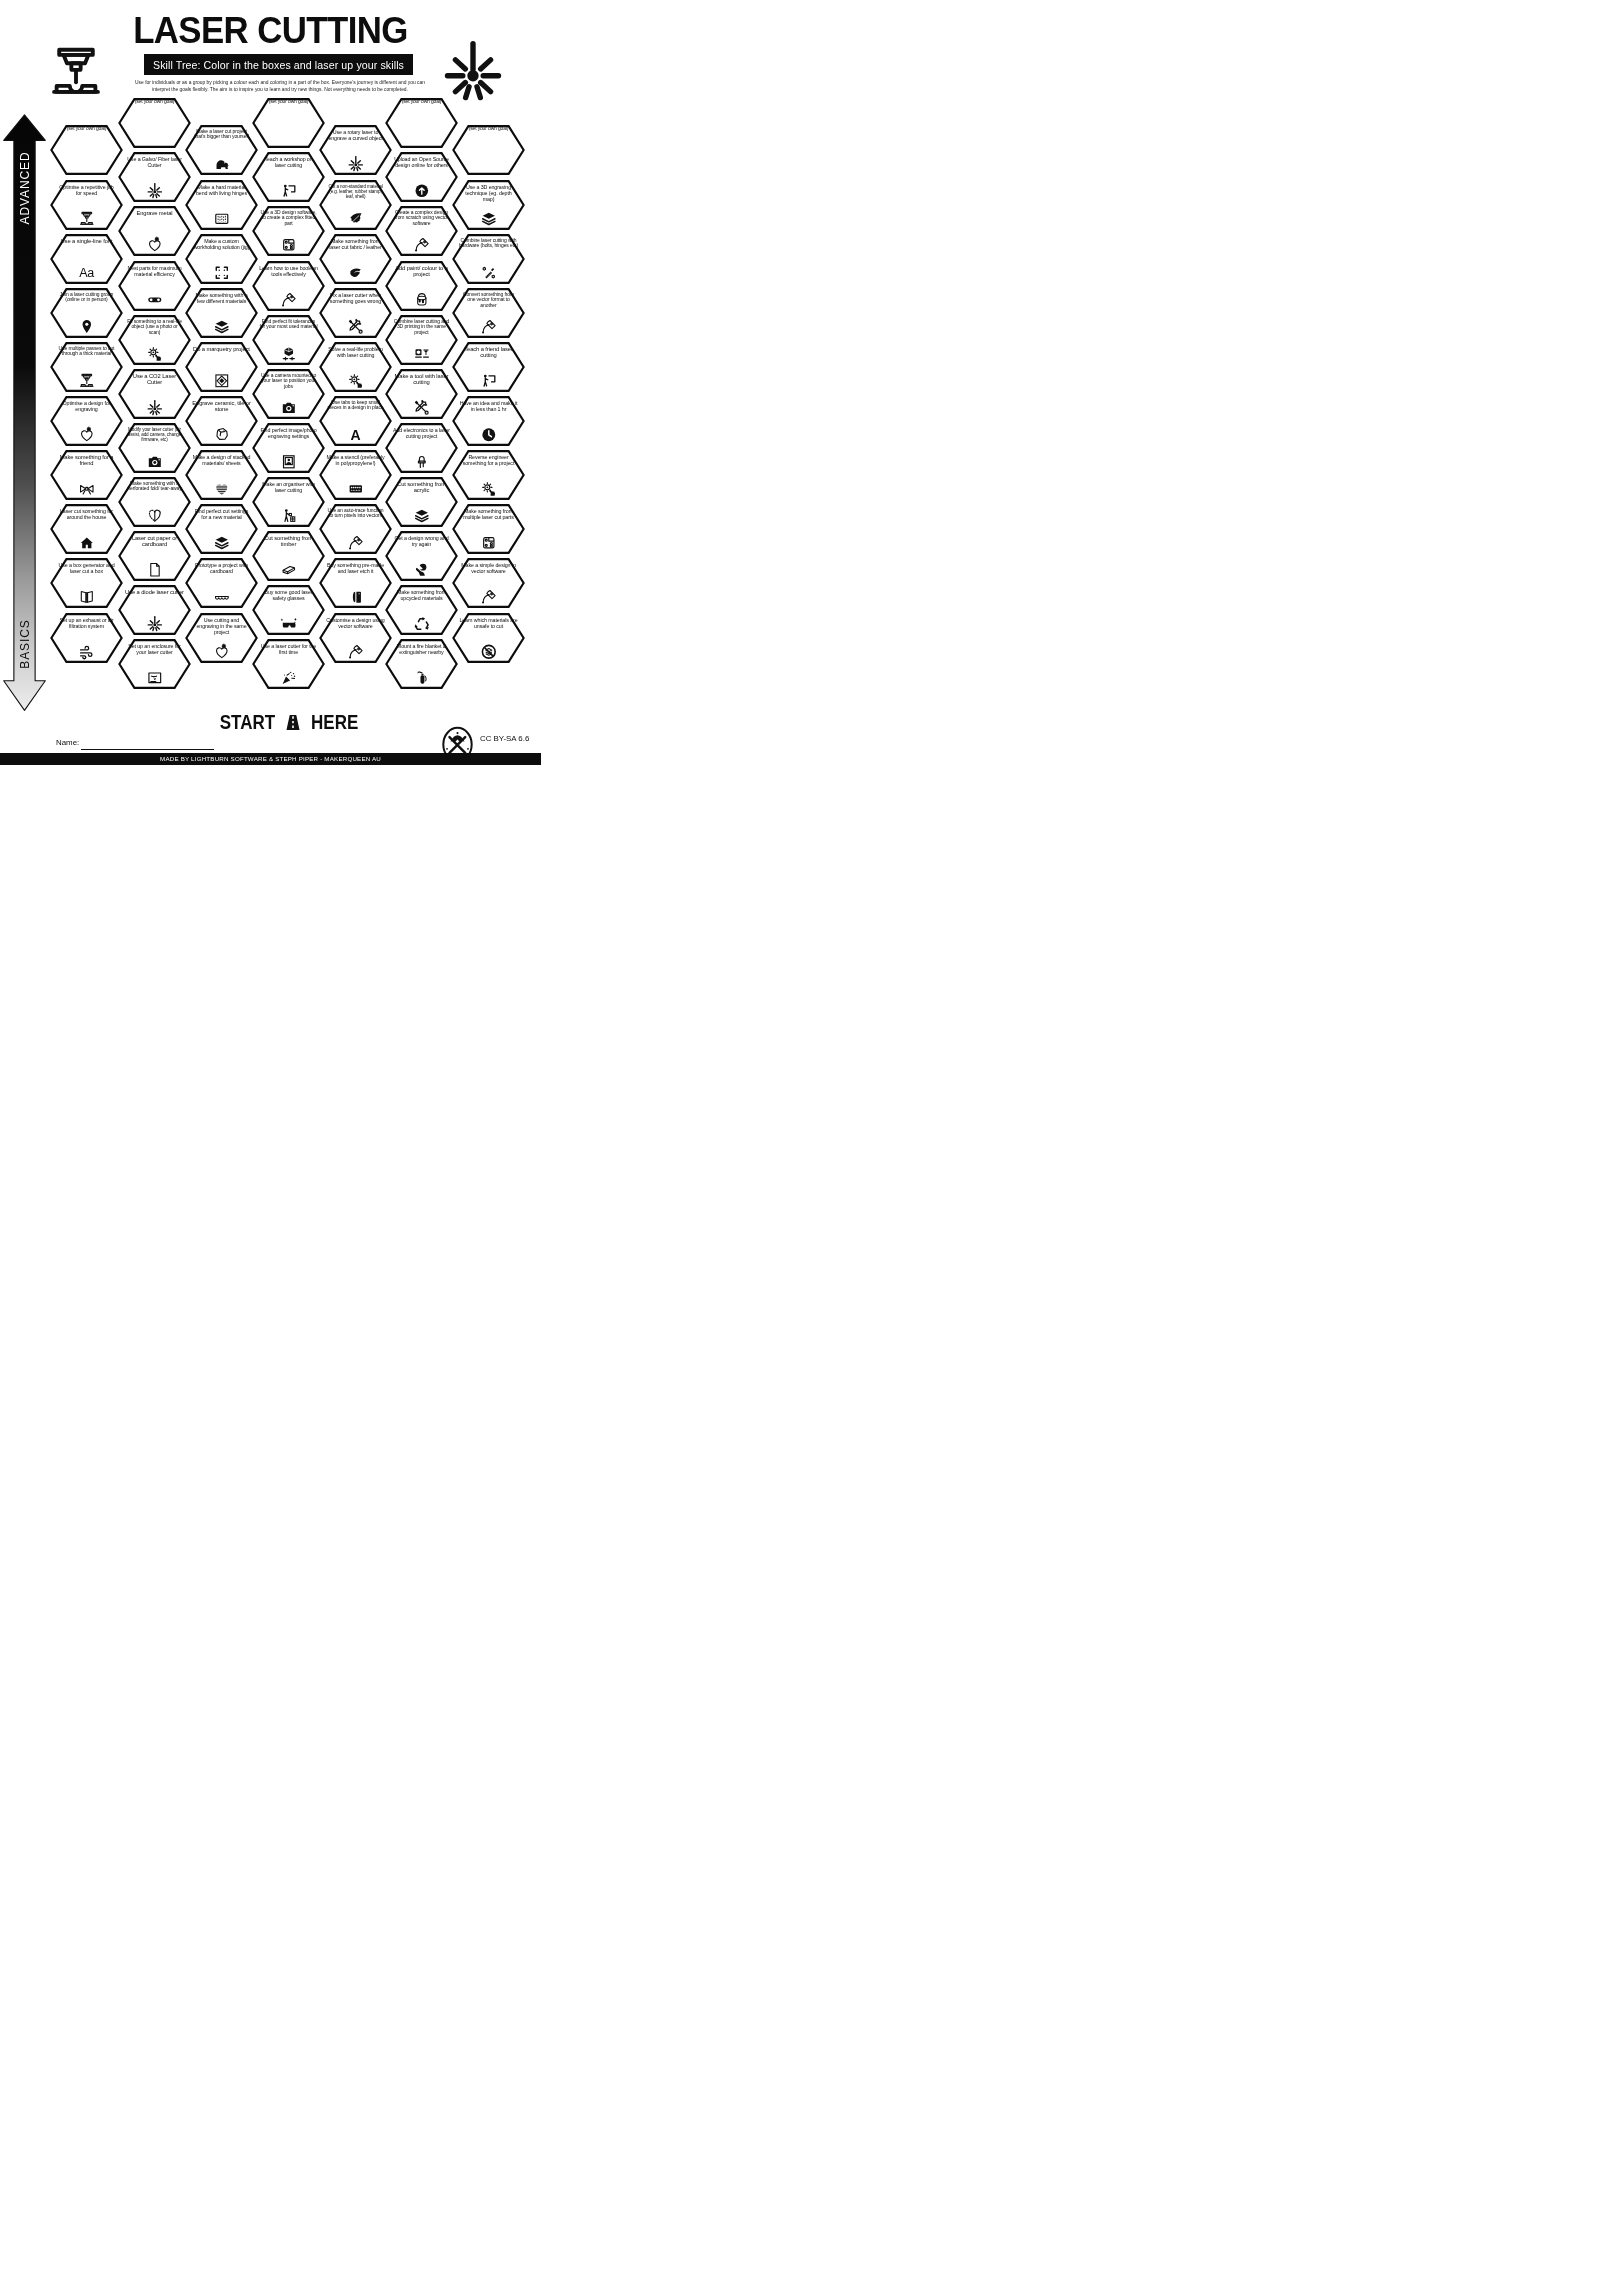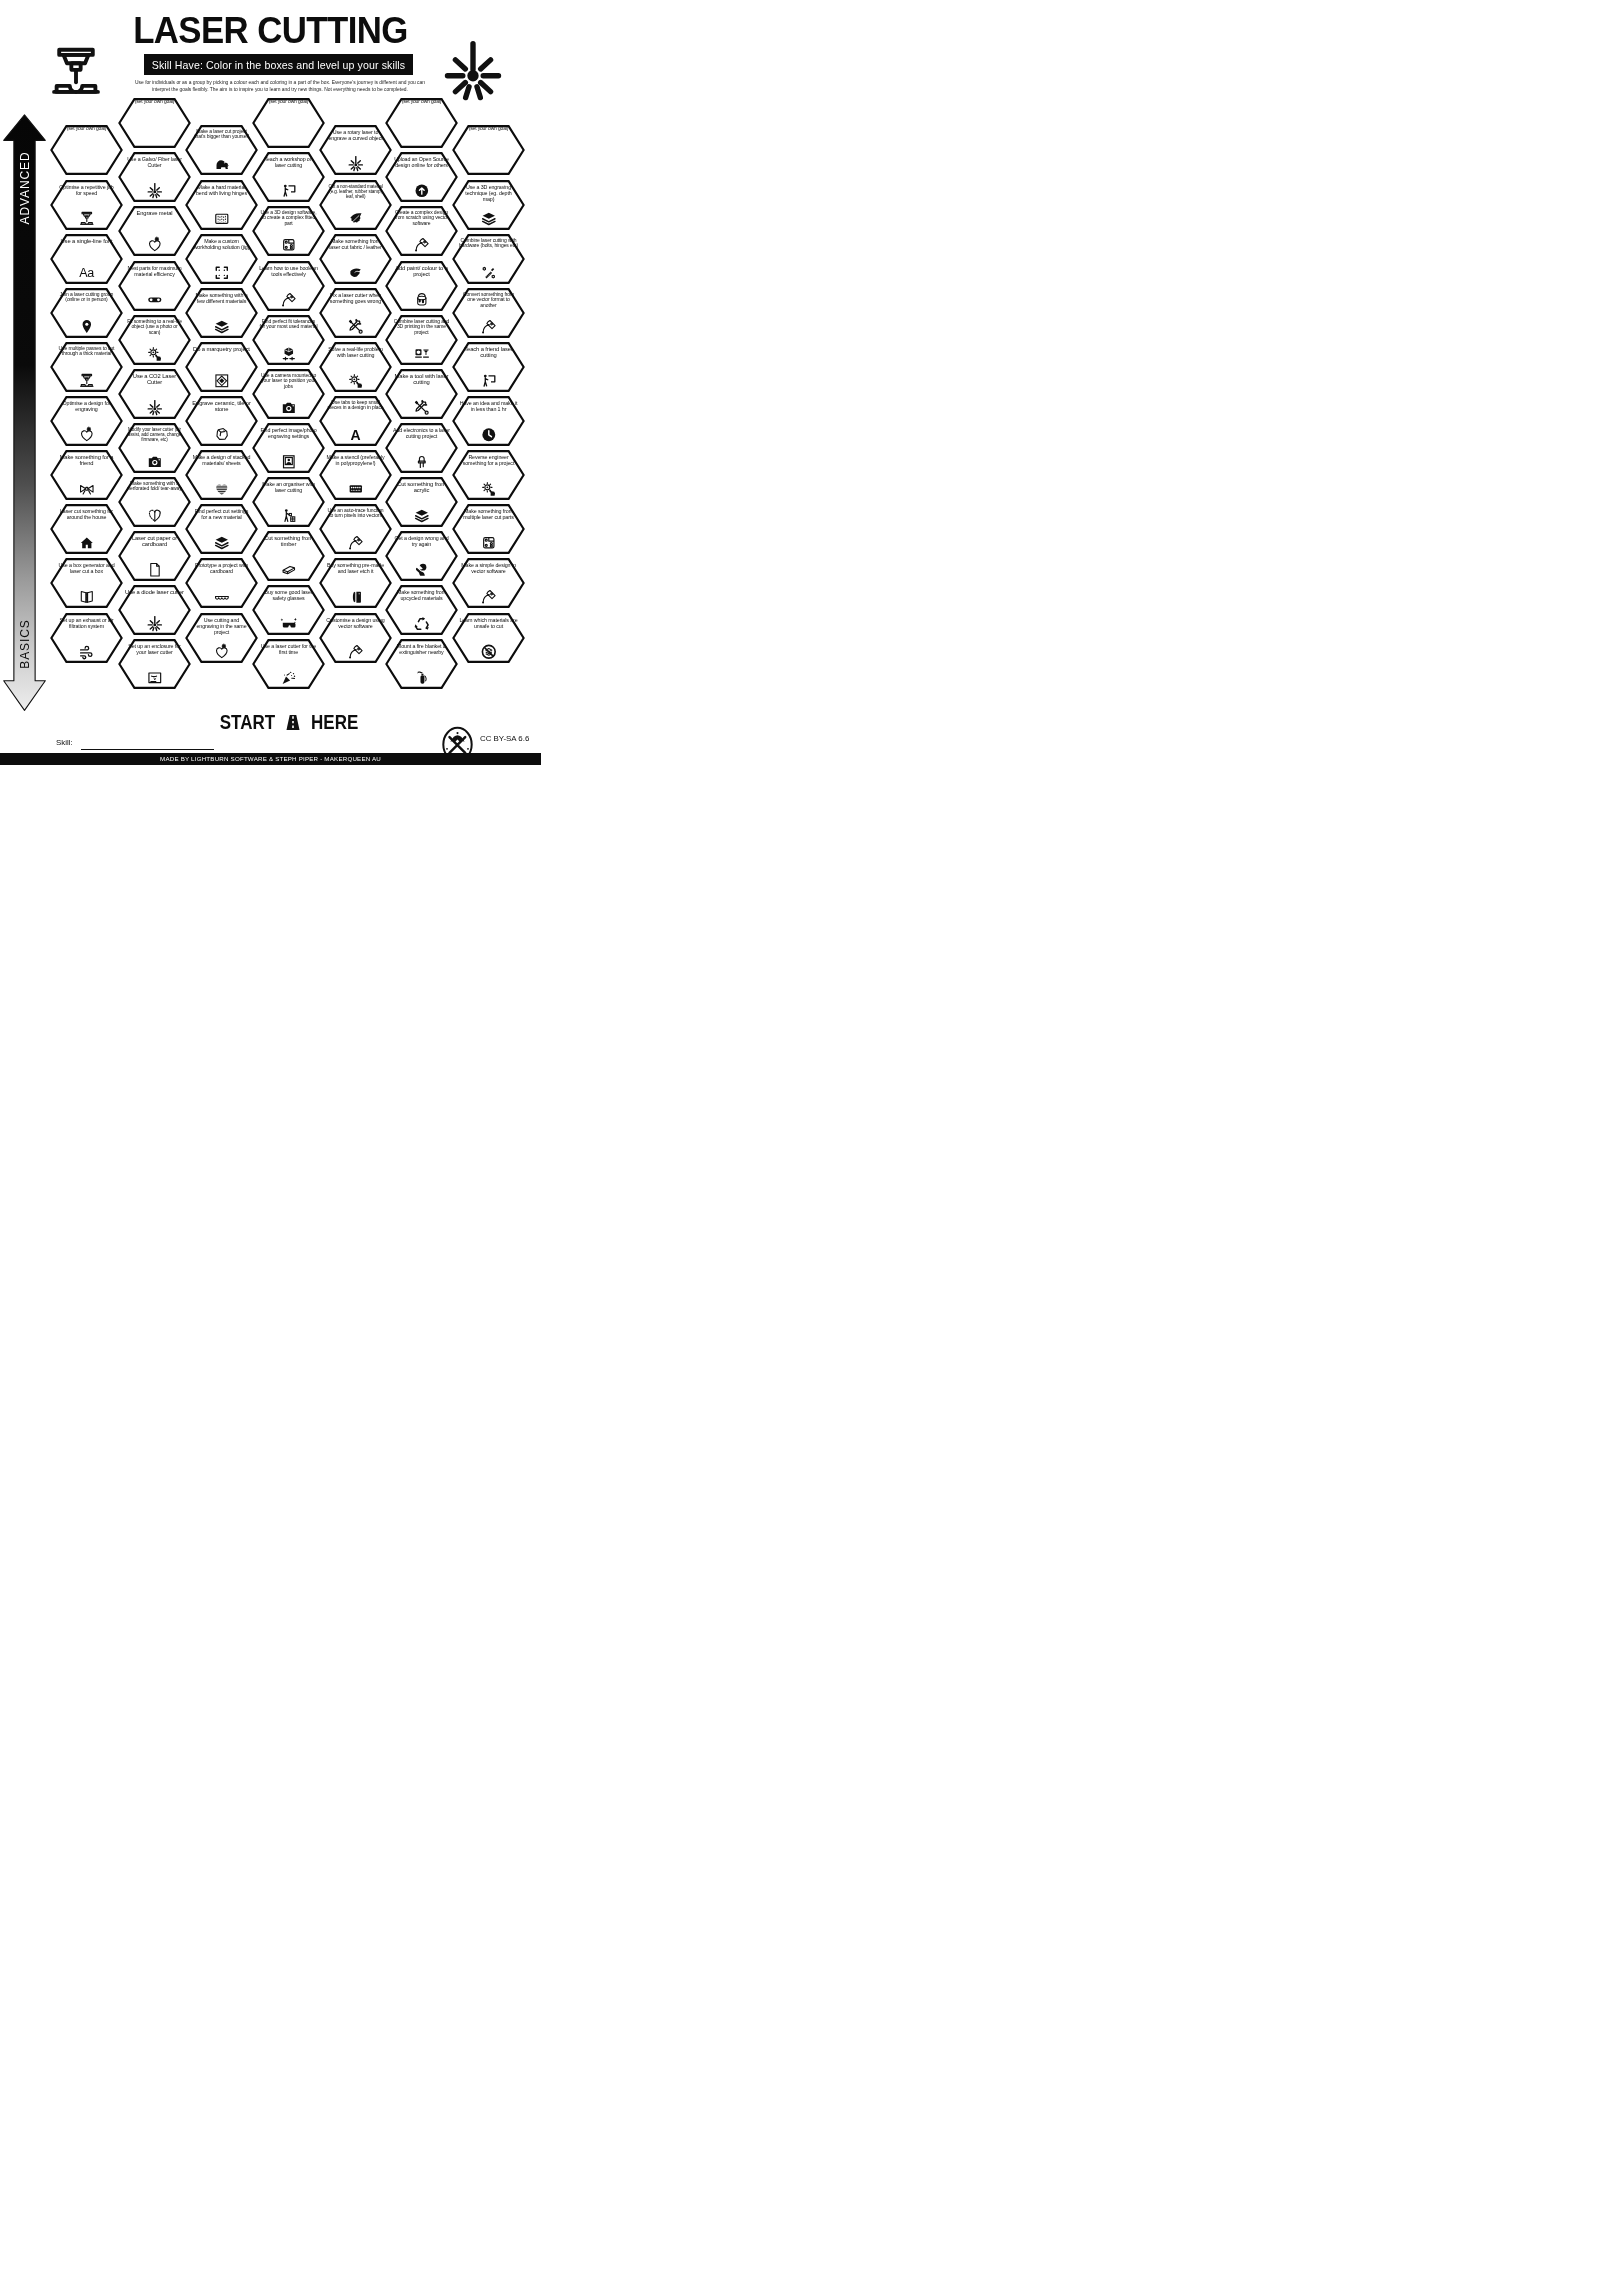--- a/index.html
+++ b/index.html
@@ -411,21 +411,21 @@
 </defs>
 </svg>
 
 <div id="poster">
 
   <svg id="logo-left" viewBox="0 0 24 24">
       <use href="#i-laserhead"></use>
     </svg>
   <div id="page-title">LASER CUTTING</div>
   <div id="subtitle-bar">
-    <span>Skill Have:  Color in the boxes and level up your skills</span>
+    <span>Skill Tree:  Color in the boxes and laser up your skills</span>
   </div>
   <div id="intro">
     <span>Use for individuals or as a group by picking a colour each and coloring in a part of the box.  Everyone's journey is different and you can</span><br>
     <span>interpret the goals flexibly.  The aim is to inspire you to learn and try new things. Not everything needs to be completed.</span>
   </div>
   <svg id="logo-right" viewBox="0 0 24 24">
       <use href="#i-spark"></use>
     </svg>
 
   <svg id="skill-arrow" width="49" height="606" viewBox="0 0 106 1310">
@@ -1222,21 +1222,21 @@
     </div>
 
   <div id="start-block">
     <span class="start-word">START</span>
     <svg id="road-icon-svg" viewBox="0 0 24 24">
         <use href="#i-road"></use>
       </svg>
     <span class="start-word">HERE</span>
   </div>
 
-  <div id="name-label">Skill:</div>
+  <div id="name-label">Name:</div>
   <div id="name-line"></div>
 
   <svg id="license-logo" viewBox="0 0 24 24">
       <use href="#i-mqlogo"></use>
     </svg>
   <div id="license-text">CC BY-SA 6.6</div>
   <div id="footer-bar">
     <div id="footer-text">MADE BY LIGHTBURN SOFTWARE &amp; STEPH PIPER  -  MAKERQUEEN AU</div>
   </div>
 

